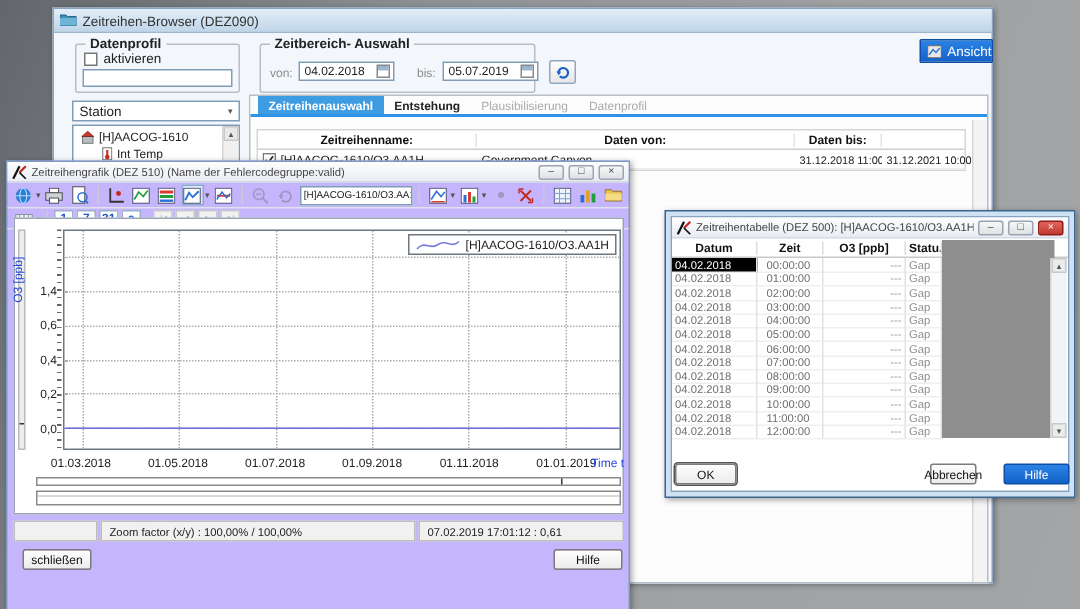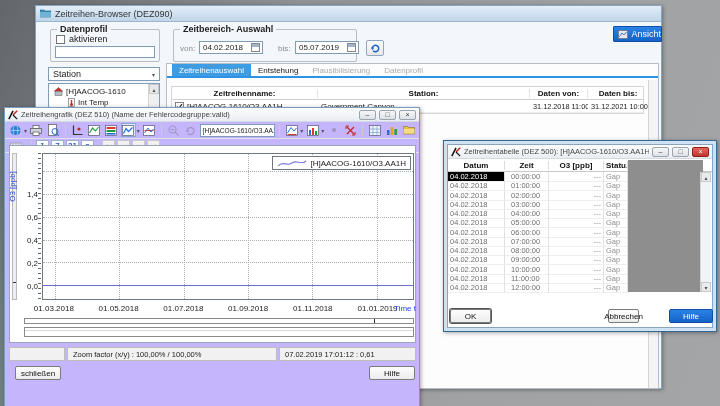--- a/index.html
+++ b/index.html
@@ -33,21 +33,21 @@
              display:flex;align-items:center;justify-content:space-between;padding:0 2px 0 3px}
   .calicon{width:9px;height:9px;border:1px solid #888;background:
            linear-gradient(#fff,#fff),#fff;position:relative;flex:0 0 9px}
   .calicon:before{content:"";position:absolute;left:0;top:0;right:0;height:3px;background:#9db6cd}
   #refresh-btn{position:absolute;left:158px;top:11px;width:18px;height:16px;background:linear-gradient(#fdfdfd,#e7e7e7);
                border:1px solid #8fa8c2;border-radius:2px;display:flex;align-items:center;justify-content:center}
   #ansicht-btn{position:absolute;left:577px;top:20px;width:49px;height:16px;background:linear-gradient(#2b83e4,#1462c8);
                border:1px solid #0d4fa6;color:#fff;font-size:9px;display:flex;align-items:center;justify-content:flex-end;gap:3px;border-radius:1px}
   #content-panel{position:absolute;left:130px;top:57px;width:493px;height:326px;background:#fdfdfe;border:1px solid #b6bec8}
   #tabs{display:flex;height:14px;border-bottom:2px solid #2e93e6;padding-left:5px;background:#fdfdfe}
-  .tab{font-size:8px;padding:0 7px;display:flex;align-items:center;color:#222;font-weight:normal}
+  .tab{font-size:8px;padding:0 7px;display:flex;align-items:center;color:#222;font-weight:bold}
   .tab.active{background:#3e9ce2;color:#fff}
   .tab.disabled{color:#ababab;font-weight:normal}
   #seriestable{position:absolute;left:4px;top:22px;right:14px;border:1px solid #d6d6d6;background:#fff}
   .sthead{display:grid;grid-template-columns:146px 212px 58px 61px;font-size:8px;font-weight:bold;color:#111;
           border-bottom:1px solid #cfcfcf;height:13px;align-items:center}
   .sthead div{padding:0 3px;border-right:1px solid #e3e3e3;text-align:center;white-space:nowrap}
   .strow{display:grid;grid-template-columns:146px 212px 58px 61px;font-size:8px;color:#222;height:13px;align-items:center;border-bottom:1px solid #ededed}
   .strow div{padding:0 3px;white-space:nowrap;overflow:hidden}
   .strow .num{text-align:right;font-size:7.3px}
   .panelscroll{position:absolute;right:0;top:16px;bottom:0;width:10px;background:#f4f4f4;border-left:1px solid #d6d6d6}
@@ -123,21 +123,21 @@
   .twrow .c-val{justify-content:flex-end;color:#9a9a9a}
   .twrow .c-stat{color:#8d8d8d}
   .twrow.selected .c-datum{background:#000;color:#fff}
   #grayblock{position:absolute;left:180px;top:0;width:75px;height:132px;background:#8e8e8e}
   #tw-scroll{position:absolute;right:1px;top:12px;width:11px;height:120px;background:#f1f4f6;border-left:1px solid #d5d5d5;font-size:6px;color:#555}
   #tw-scroll .arr{display:block;height:10px;line-height:10px;text-align:center;background:#e9eced;border:1px solid #c9c9c9}
   #tw-scroll .arr.bot{position:absolute;bottom:0;left:0;right:0}
   #tw-buttons .pushbtn{top:auto}
   #btn-ok{left:2px;bottom:4px;width:41px;box-shadow:0 0 0 1px #555}
   #btn-ok::first-letter{text-decoration:underline}
-  #btn-abbrechen{left:160px;bottom:4px;width:31px}
+  #btn-abbrechen{left:172px;bottom:4px;width:31px}
   #btn-hilfe-tw{left:221px;bottom:4px;width:44px;background:linear-gradient(#2b83e4,#1462c8);border-color:#0d4fa6;color:#fff}
 
   svg{display:block}
 </style>
 </head>
 <body>
 
 <div class="win" id="mainwin">
   <div class="tbar">
     <svg width="11" height="9" viewBox="0 0 11 9">
@@ -245,21 +245,20 @@
         <div class="tab disabled">
           <span>Plausibilisierung</span>
         </div>
         <div class="tab disabled">
           <span>Datenprofil</span>
         </div>
     </div>
     <div id="seriestable">
       <div class="sthead">
         <div>Zeitreihenname:</div>
-        <div>Station:</div>
         <div>Daten von:</div>
         <div>Daten bis:</div>
       </div>
       <div class="strow">
         <div style="display:flex;align-items:center;gap:3px">
           <svg width="9" height="9" viewBox="0 0 9 9">
             <rect x="0.5" y="0.5" width="8" height="8" fill="#fff" stroke="#666" stroke-width=".8"></rect>
             <polyline points="2,4.5 3.8,6.5 7,2.2" fill="none" stroke="#222" stroke-width="1.1"></polyline>
           </svg>
           <span>[H]AACOG-1610/O3.AA1H</span>

